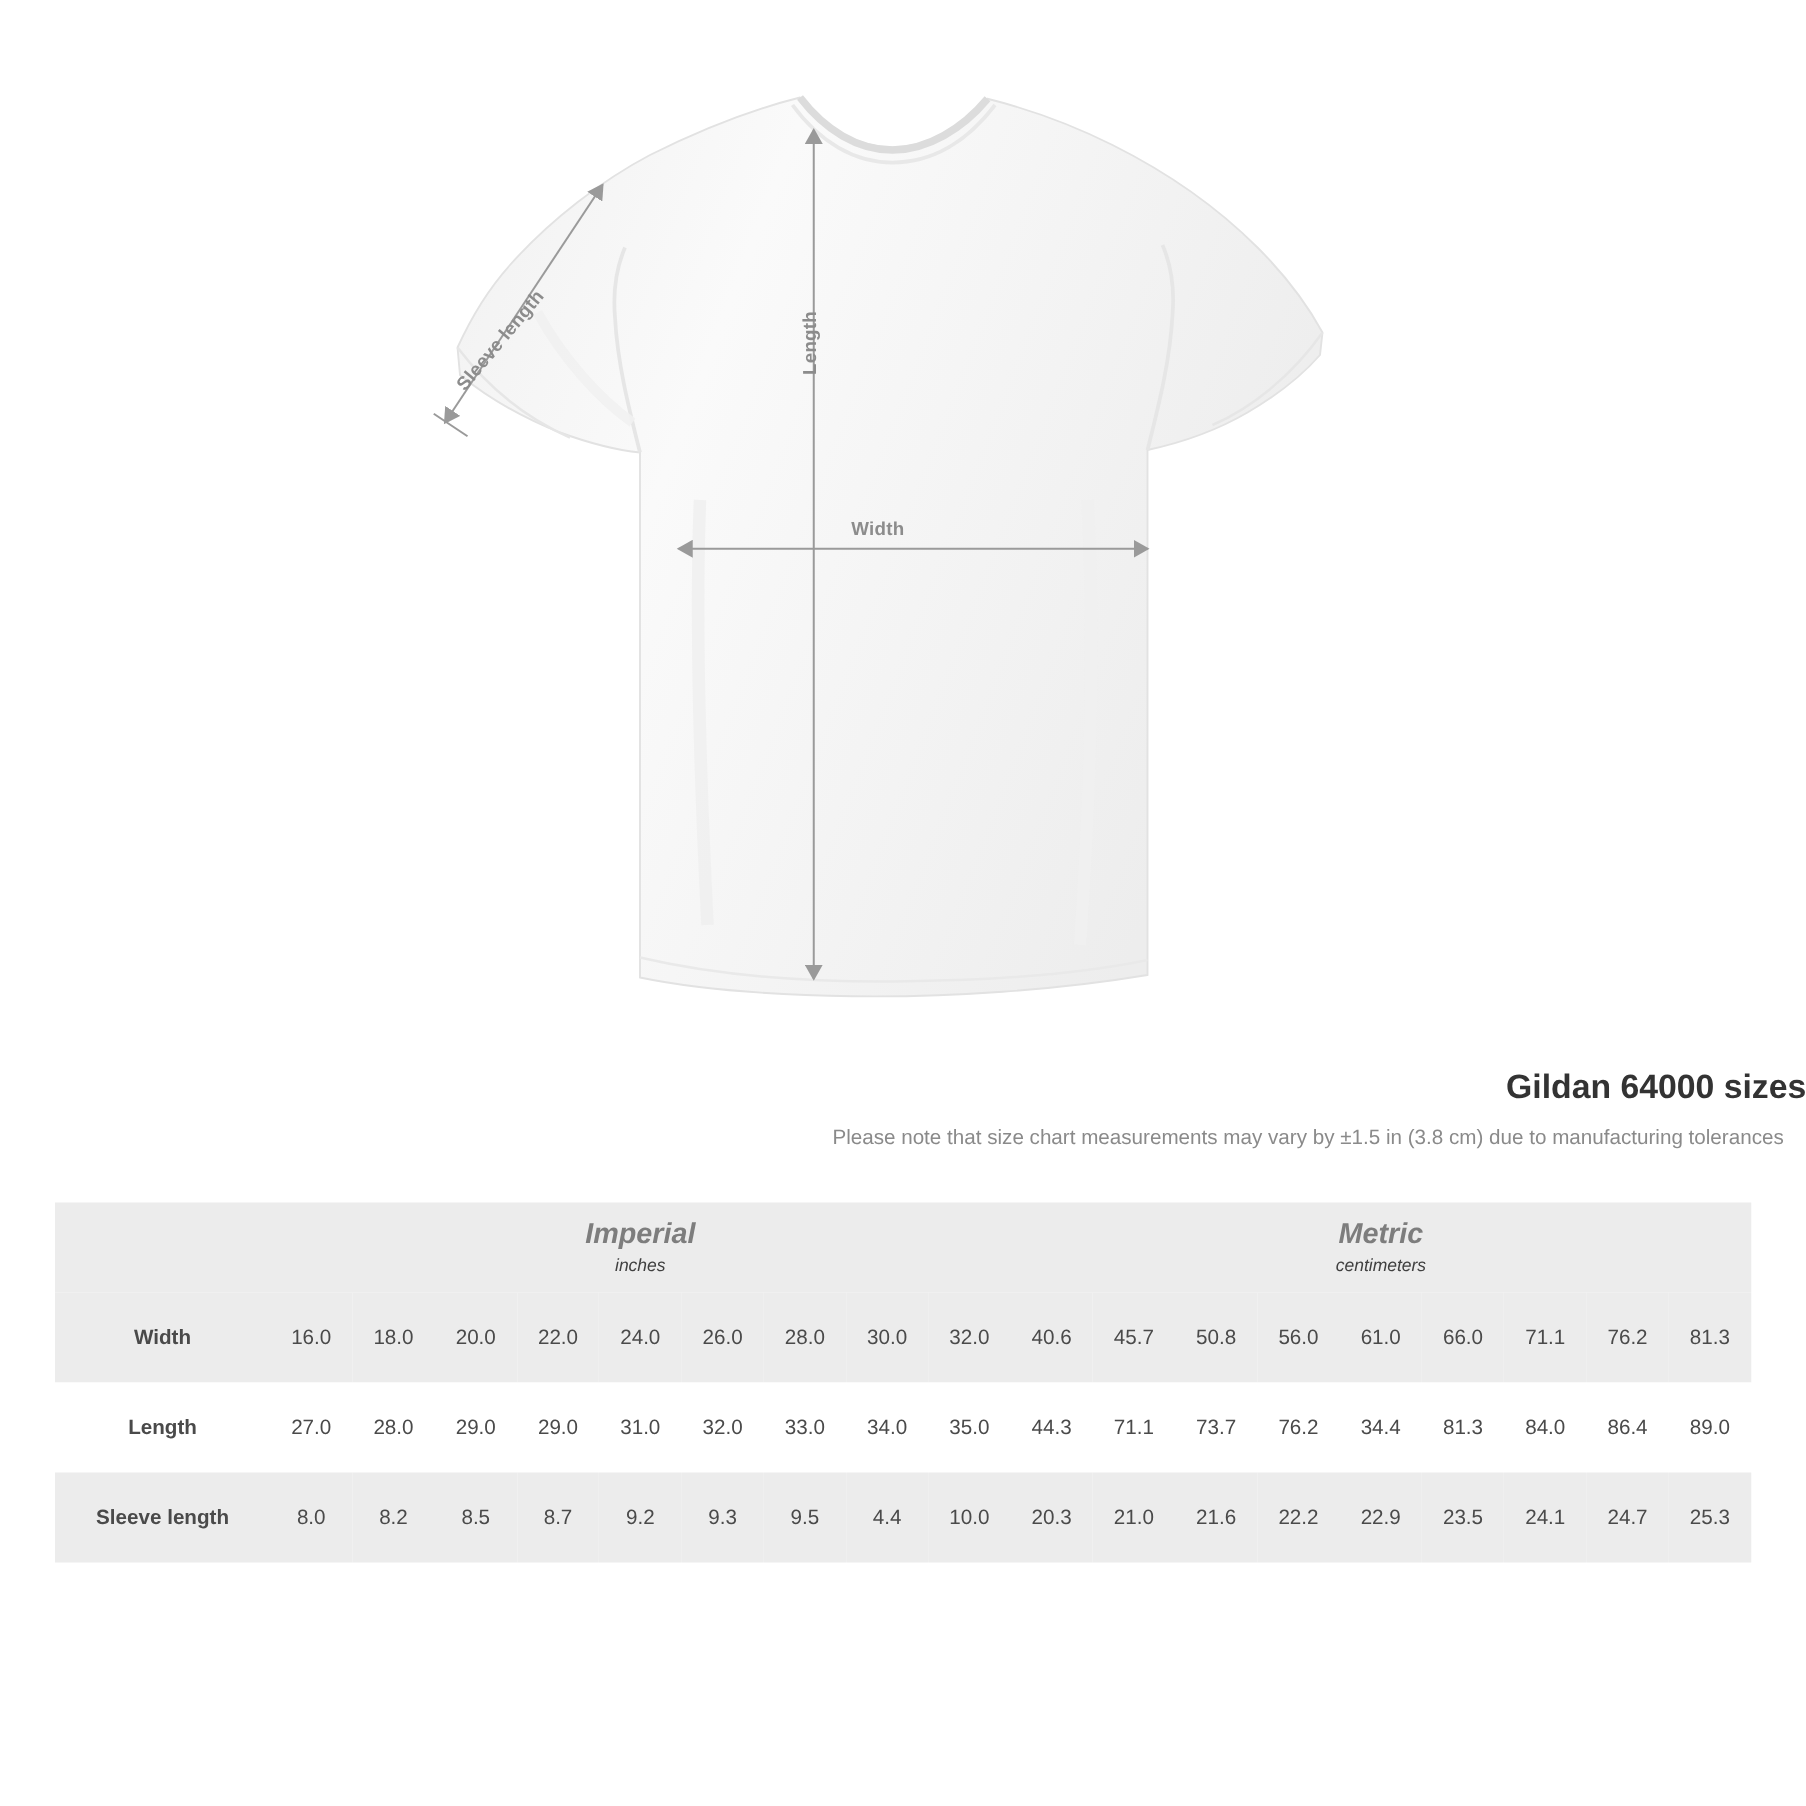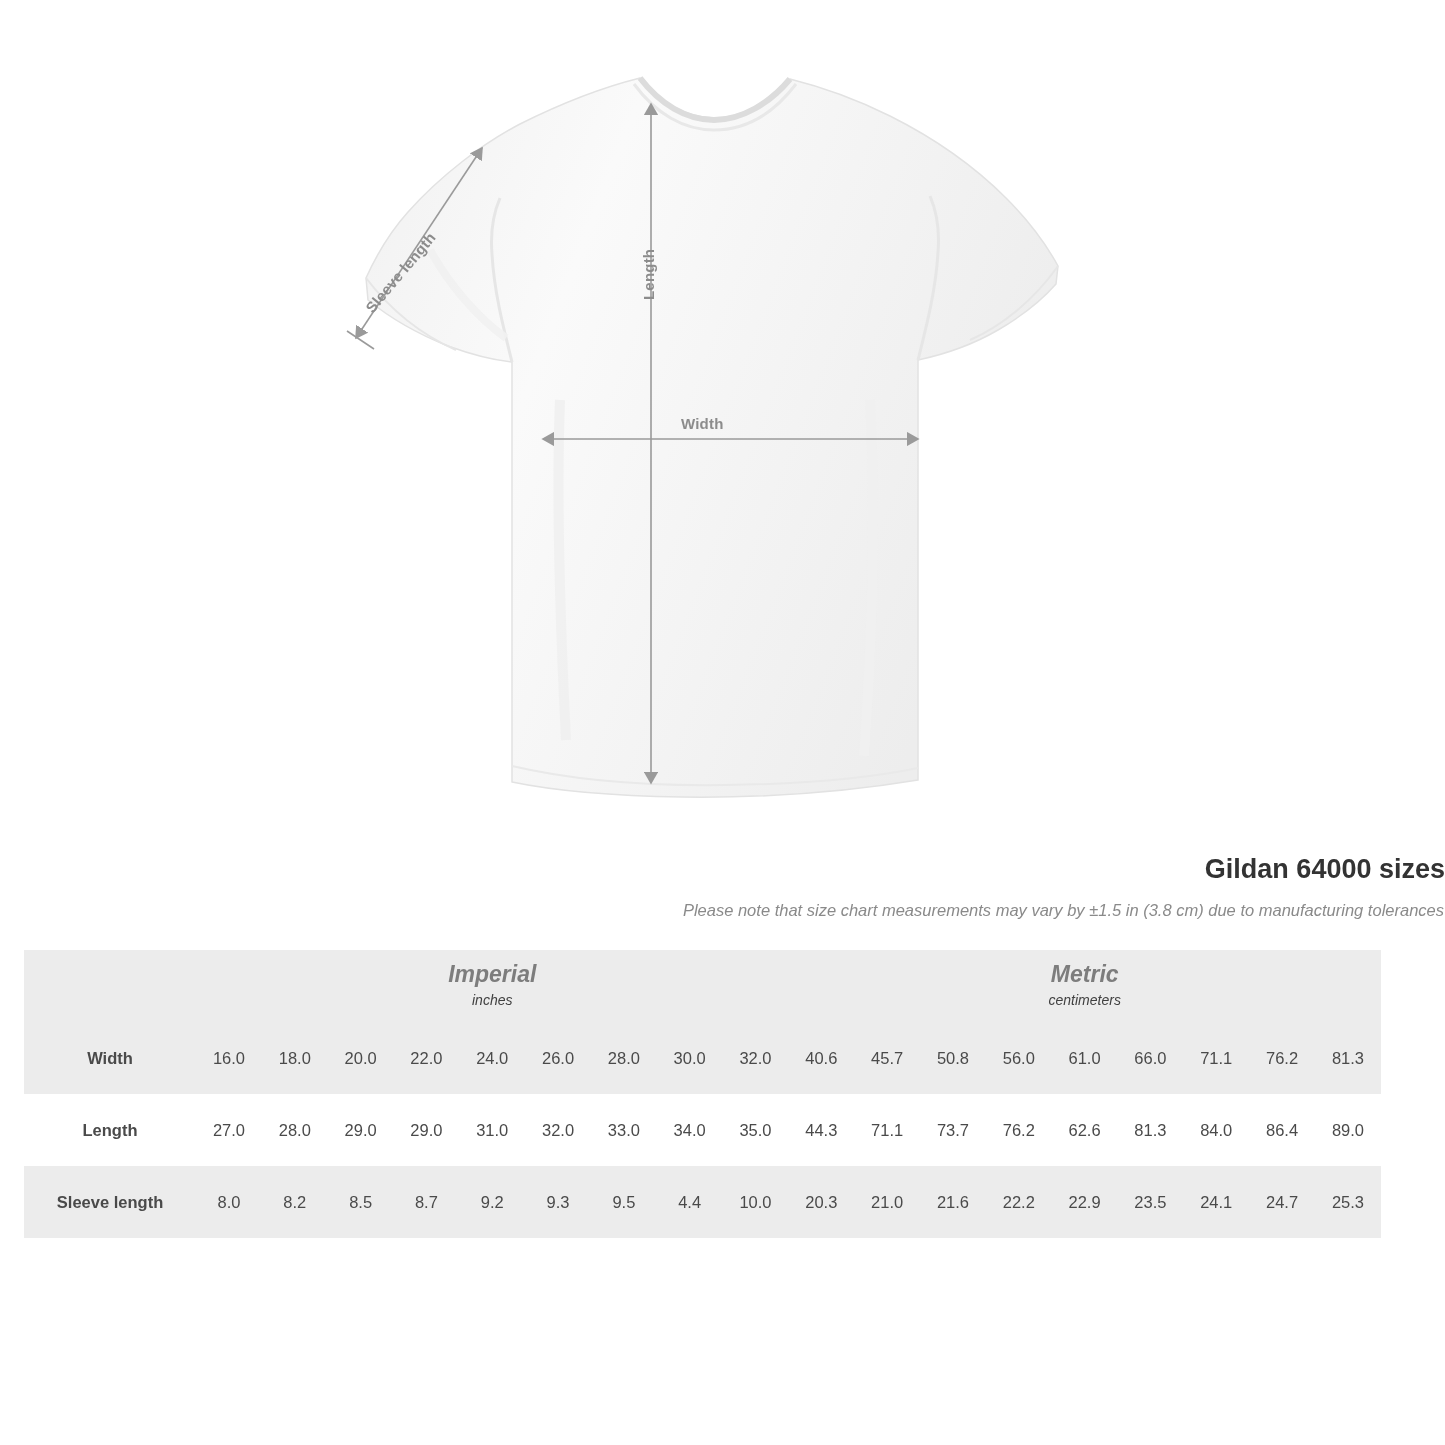--- a/index.html
+++ b/index.html
@@ -57,29 +57,28 @@
     margin-top: 24px;
   }
   .chart-title {
     font-size: 27px;
     font-weight: bold;
     color: #333333;
     margin: 0;
   }
   .chart-note {
     font-size: 16.5px;
-    font-style: italic;
     color: #8a8a8a;
-    margin: 16px 1px 0 0;
+    margin: 16px 18px 0 0;
   }
 
   
   .table-wrap {
-    padding: 0 24px;
-    margin-top: 30px;
+    padding: 0 44px;
+    margin-top: 42px;
     border-radius: 25px;
   }
   table.size-chart {
     border-collapse: collapse;
     width: 1357px;
     table-layout: fixed;
   }
   table.size-chart td, table.size-chart th {
     text-align: center;
     vertical-align: middle;
@@ -268,21 +267,21 @@
         <td>29.0</td>
         <td>31.0</td>
         <td>32.0</td>
         <td>33.0</td>
         <td>34.0</td>
         <td>35.0</td>
         <td>44.3</td>
         <td>71.1</td>
         <td>73.7</td>
         <td>76.2</td>
-        <td>62.6</td>
+        <td>34.4</td>
         <td>81.3</td>
         <td>84.0</td>
         <td>86.4</td>
         <td>89.0</td>
       </tr>
 
       <tr class="row-shade">
         <td class="row-label">Sleeve length</td>
         <td>8.0</td>
         <td>8.2</td>

